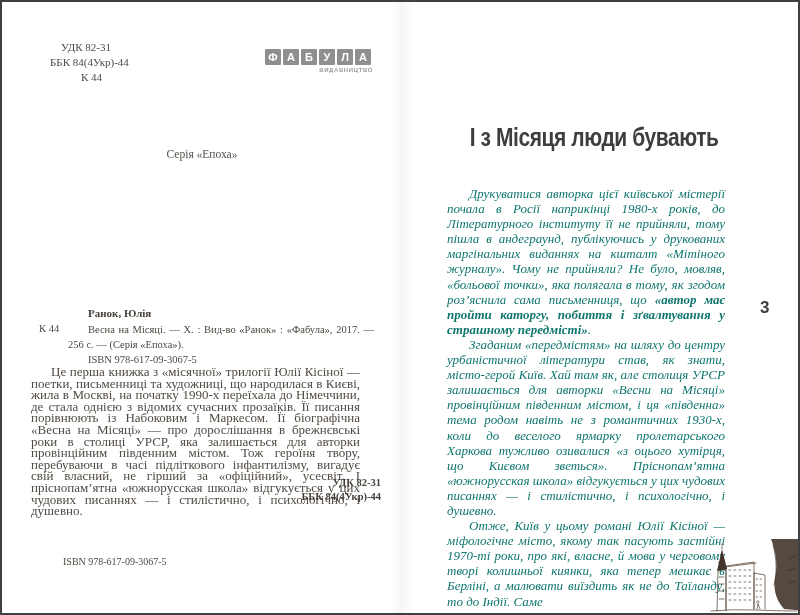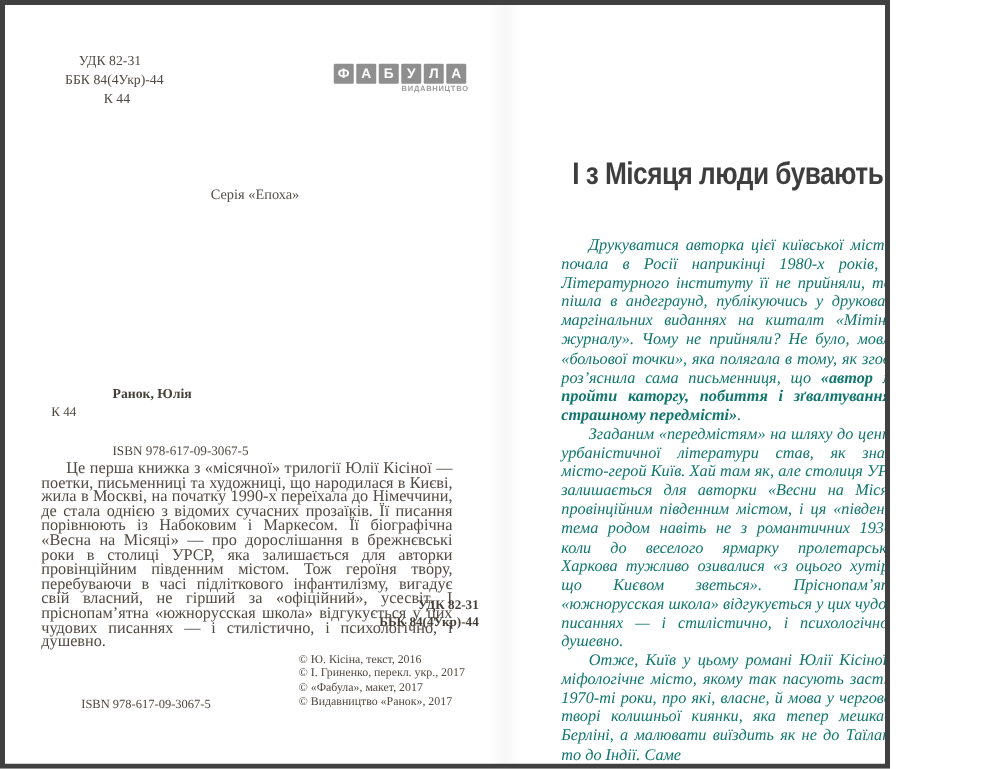--- a/index.html
+++ b/index.html
@@ -1,18 +1,18 @@
 <!DOCTYPE html>
 <html><head>
 <meta charset="utf-8">
 <style>
   html,body{margin:0;padding:0;background:#fff;}
   .spread{
-    position:relative;width:712px;height:615px;background:#ffffff;
-    border:4px solid #404040;box-sizing:border-box;overflow:hidden;
+    position:relative;width:800px;height:615px;background:#ffffff;
+    border:2px solid #404040;box-sizing:border-box;overflow:hidden;
     font-family:"Liberation Serif","DejaVu Serif",serif;color:#4e4840;
   }
   .spread::before{ 
     content:"";position:absolute;left:388px;top:0;width:24px;height:615px;
     background:linear-gradient(90deg,rgba(0,0,0,0) 0%,rgba(0,0,0,0.035) 50%,rgba(0,0,0,0) 100%);
     pointer-events:none;
   }
   .page{position:absolute;top:0;width:400px;height:615px;}
   .page-left{left:0;}
   .page-right{left:400px;}
@@ -44,21 +44,21 @@
 
   .annotation{
     position:absolute;left:29px;top:364px;width:329px;
     font-size:13px;line-height:11.6px;text-align:justify;text-indent:20px;color:#504a43;
   }
   .udc-footer{position:absolute;right:21px;top:474px;text-align:right;font-size:10.5px;font-weight:bold;line-height:13.5px;color:#453f38;}
   .copyrights{position:absolute;left:235px;top:519px;font-size:9.5px;line-height:11.4px;list-style:none;margin:0;padding:0;}
   .isbn-footer{position:absolute;left:61px;top:554px;font-size:10px;}
 
   
-  .chapter-title{position:absolute;left:30px;top:121px;width:310px;text-align:left;}
+  .chapter-title{position:absolute;left:30px;top:121px;width:310px;text-align:right;}
   .chapter-title span{
     display:inline-block;transform:scaleX(0.84);transform-origin:center;
     font-family:"Liberation Sans","DejaVu Sans",sans-serif;font-weight:bold;
     font-size:25px;letter-spacing:-0.5px;color:#3e3e3e;white-space:nowrap;
   }
   .rp-body{
     position:absolute;left:45px;top:184px;width:278px;
     font-size:13px;line-height:15.1px;font-style:italic;text-align:justify;color:#0f766e;
   }
   .rp-body p{margin:0;text-indent:22px;}
@@ -91,35 +91,30 @@
           <span class="letter-box">Л</span>
           <span class="letter-box">А</span>
         </div>
       <div class="logo-sub">ВИДАВНИЦТВО</div>
     </div>
 
     <div class="series">Серія «Епоха»</div>
 
     <div class="card-author">Ранок, Юлія</div>
     <div class="card-index">К 44</div>
+    <div class="card-ref">Весна на Місяці. — Х. : Вид-во «Ранок» : «Фабула», 2017. — 256 с. — (Серія «Епоха»).</div>
     <div class="card-isbn">ISBN 978-617-09-3067-5</div>
 
     <div class="annotation">Це перша книжка з «місячної» трилогії Юлії Кісіної — поетки, письменниці та художниці, що народилася в Києві, жила в Москві, на початку 1990-х переїхала до Німеччини, де стала однією з відомих сучасних прозаїків. Її писання порівнюють із Набоковим і Маркесом. Її біографічна «Весна на Місяці» — про дорослішання в брежнєвські роки в столиці УРСР, яка залишається для авторки провінційним південним містом. Тож героїня твору, перебуваючи в часі підліткового інфантилізму, вигадує свій власний, не гірший за «офіційний», усесвіт. І пріснопам’ятна «южнорусская школа» відгукується у цих чудових писаннях — і стилістично, і психологічно, і душевно.</div>
 
     <div class="udc-footer">
       <span>УДК 82-31</span><br>
       <span>ББК 84(4Укр)-44</span>
     </div>
 
-    <ul class="copyrights">
-        <li>©  Ю. Кісіна, текст, 2016</li>
-        <li>©  І. Гриненко, перекл. укр., 2017</li>
-        <li>©  «Фабула», макет, 2017</li>
-        <li>©  Видавництво «Ранок», 2017</li>
-      </ul>
 
     <div class="isbn-footer">ISBN 978-617-09-3067-5</div>
   </div>
 
   <div class="page page-right">
 
     <div class="chapter-title">
       <span>І з Місяця люди бувають</span>
     </div>
 

